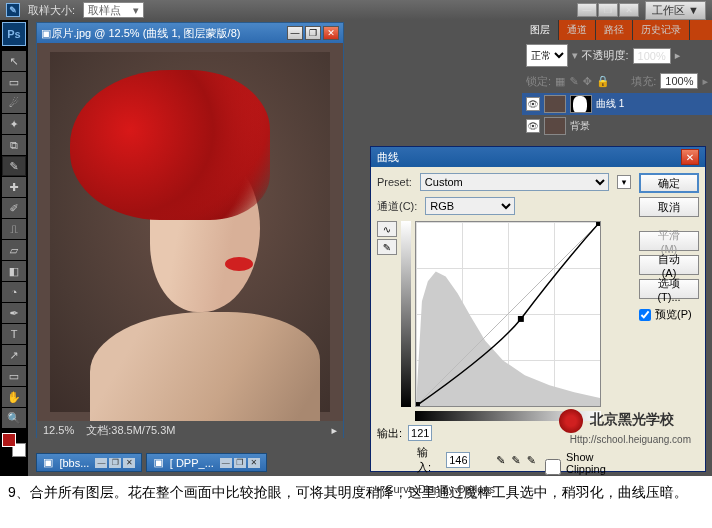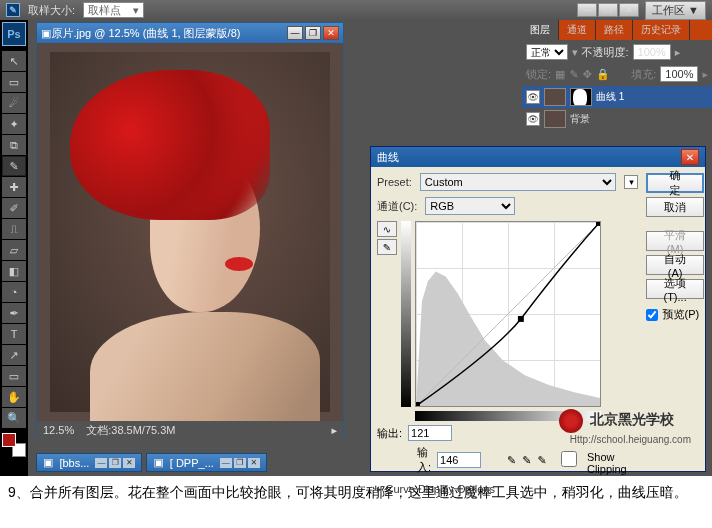--- a/index.html
+++ b/index.html
@@ -33,21 +33,21 @@
 .doc-status{height:18px;background:#535353;color:#ddd;display:flex;align-items:center;padding:0 6px;font-size:10px;gap:12px}
 .doc-tabs{position:absolute;left:36px;bottom:4px;display:flex;gap:4px}
 .doc-tab{background:linear-gradient(#4a87c7,#2e6bb0);color:#fff;padding:2px 6px;font-size:10px;display:flex;align-items:center;gap:6px;border:1px solid #1a4a7a}
 .doc-tab .tc{display:flex;gap:2px}
 .doc-tab .tc span{width:12px;height:10px;background:#bcd;font-size:8px;display:flex;align-items:center;justify-content:center;color:#333}
 .panels{position:absolute;right:0;top:20px;width:190px;height:130px;background:#535353}
 .panel-tabs{display:flex;background:#c2410c;height:20px}
 .panel-tab{padding:3px 8px;color:#ccc;font-size:10px;border-right:1px solid #333}
 .panel-tab.active{background:#535353;color:#fff}
 .panel-opts{display:flex;align-items:center;padding:4px;gap:4px;color:#ddd;font-size:10px}
-.panel-opts select{font-size:10px;background:#fff;border:1px solid #888;height:16px}
+.panel-opts select{font-size:10px;background:#fff;border:1px solid #888;height:23px}
 .panel-opts .arrow{color:#aaa}
 .panel-opts2{display:flex;align-items:center;padding:2px 4px;gap:4px;color:#888;font-size:10px}
 .layer-list{padding:2px 0}
 .layer{display:flex;align-items:center;padding:2px 4px;gap:4px;height:22px}
 .layer.sel{background:#2e5a9a;color:#fff}
 .layer .eye{width:14px;height:14px;background:#fff;border:1px solid #888;display:flex;align-items:center;justify-content:center;color:#333;font-size:9px}
 .layer .thumb{width:22px;height:18px;background:#5a4842;border:1px solid #888}
 .layer .mask{width:22px;height:18px;background:#000;border:1px solid #888;overflow:hidden}
 .layer .mask::before{content:"";display:block;width:14px;height:18px;border-radius:40%;background:#fff;margin-left:2px}
 .layer .name{color:#ddd;font-size:10px}
@@ -64,29 +64,29 @@
 .graph-wrap{display:flex;gap:4px}
 .graph-tools{display:flex;flex-direction:column;gap:2px}
 .graph-tools span{width:20px;height:16px;border:1px solid #888;background:#f0f0f0;display:flex;align-items:center;justify-content:center;font-size:10px}
 .graph{width:186px;height:186px;border:1px solid #888;background:#fff;position:relative}
 .graph-grid{position:absolute;inset:0;background:linear-gradient(#ddd 1px,transparent 1px) 0 0/100% 25%,linear-gradient(90deg,#ddd 1px,transparent 1px) 0 0/25% 100%}
 .histo{position:absolute;inset:0}
 .curve-svg{position:absolute;inset:0}
 .grad-v{position:absolute;left:-14px;top:0;width:10px;height:186px;background:linear-gradient(#fff,#000)}
 .grad-h{position:absolute;left:0;bottom:-14px;width:186px;height:10px;background:linear-gradient(90deg,#000,#fff)}
 .io-row{display:flex;align-items:center;gap:6px;margin-top:18px;font-size:11px}
-.io-row input{width:44px;height:16px;font-size:11px;border:1px solid #7f9db9;padding:0 2px}
+.io-row input{width:24px;height:16px;font-size:11px;border:1px solid #7f9db9;padding:0 2px}
 .cdo{margin-top:8px;font-size:10px;color:#333;display:flex;align-items:center;gap:4px}
 .cdo::before{content:"▸";font-size:9px}
 .curves-side{width:60px;display:flex;flex-direction:column;gap:4px}
 .btn{background:linear-gradient(#fdfdfd,#e8e8e8);border:1px solid #888;padding:2px 16px;font-size:11px;text-align:center;height:20px;display:flex;align-items:center;justify-content:center}
 .btn.def{border:2px solid #4a87c7}
 .chk{display:flex;align-items:center;gap:4px;font-size:11px;margin-top:4px}
 .chk input{width:12px;height:12px}
-.sc-box{display:flex;align-items:flex-start;gap:2px;font-size:10px;margin-top:auto}
+.sc-box{display:flex;align-items:flex-end;gap:2px;font-size:10px;margin-top:auto}
 .watermark{position:absolute;right:14px;bottom:26px;font-size:11px;color:#333;text-align:center;pointer-events:none}
 .watermark .logo{display:inline-block;width:24px;height:24px;background:radial-gradient(circle,#d02020 30%,#a01010 70%);border-radius:50%;vertical-align:middle;margin-right:4px}
 .caption{padding:6px 8px;font-size:14px;line-height:1.5;color:#000;background:#fff}
 </style>
 </head>
 <body>
 
 <div class="ps">
 
   <div class="menubar">

